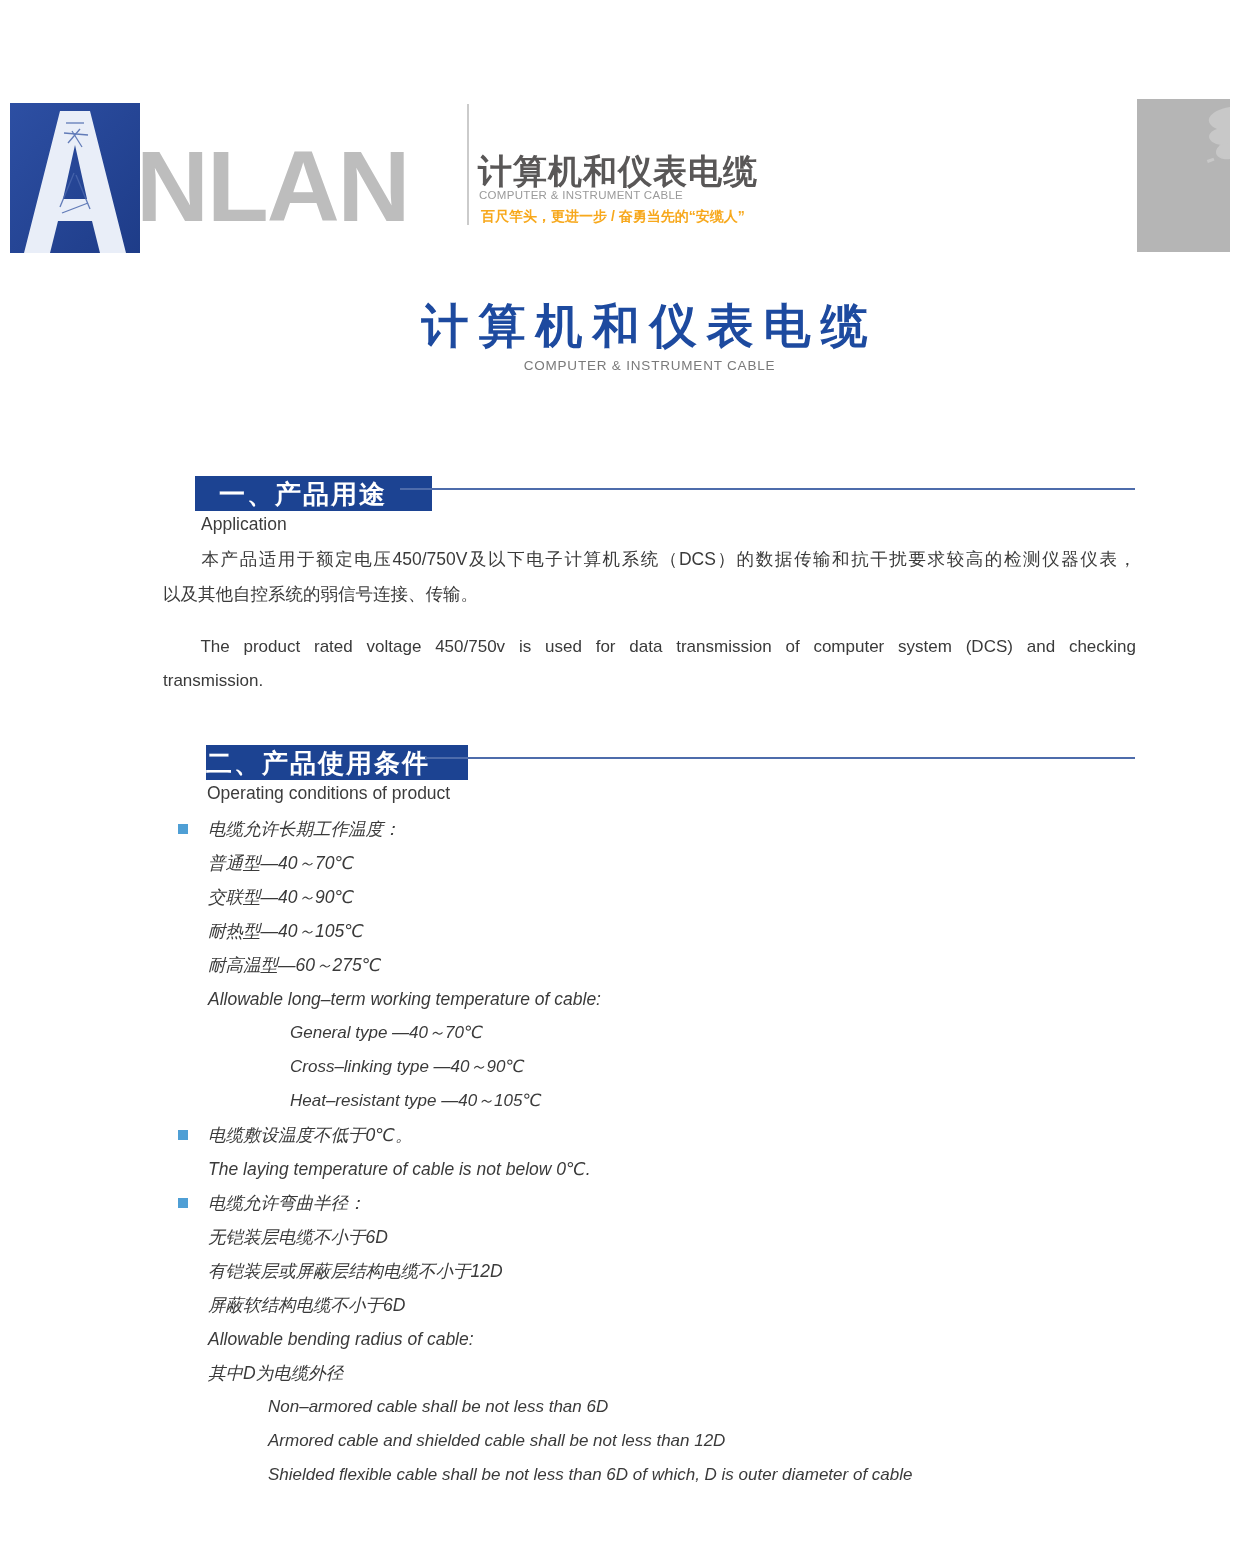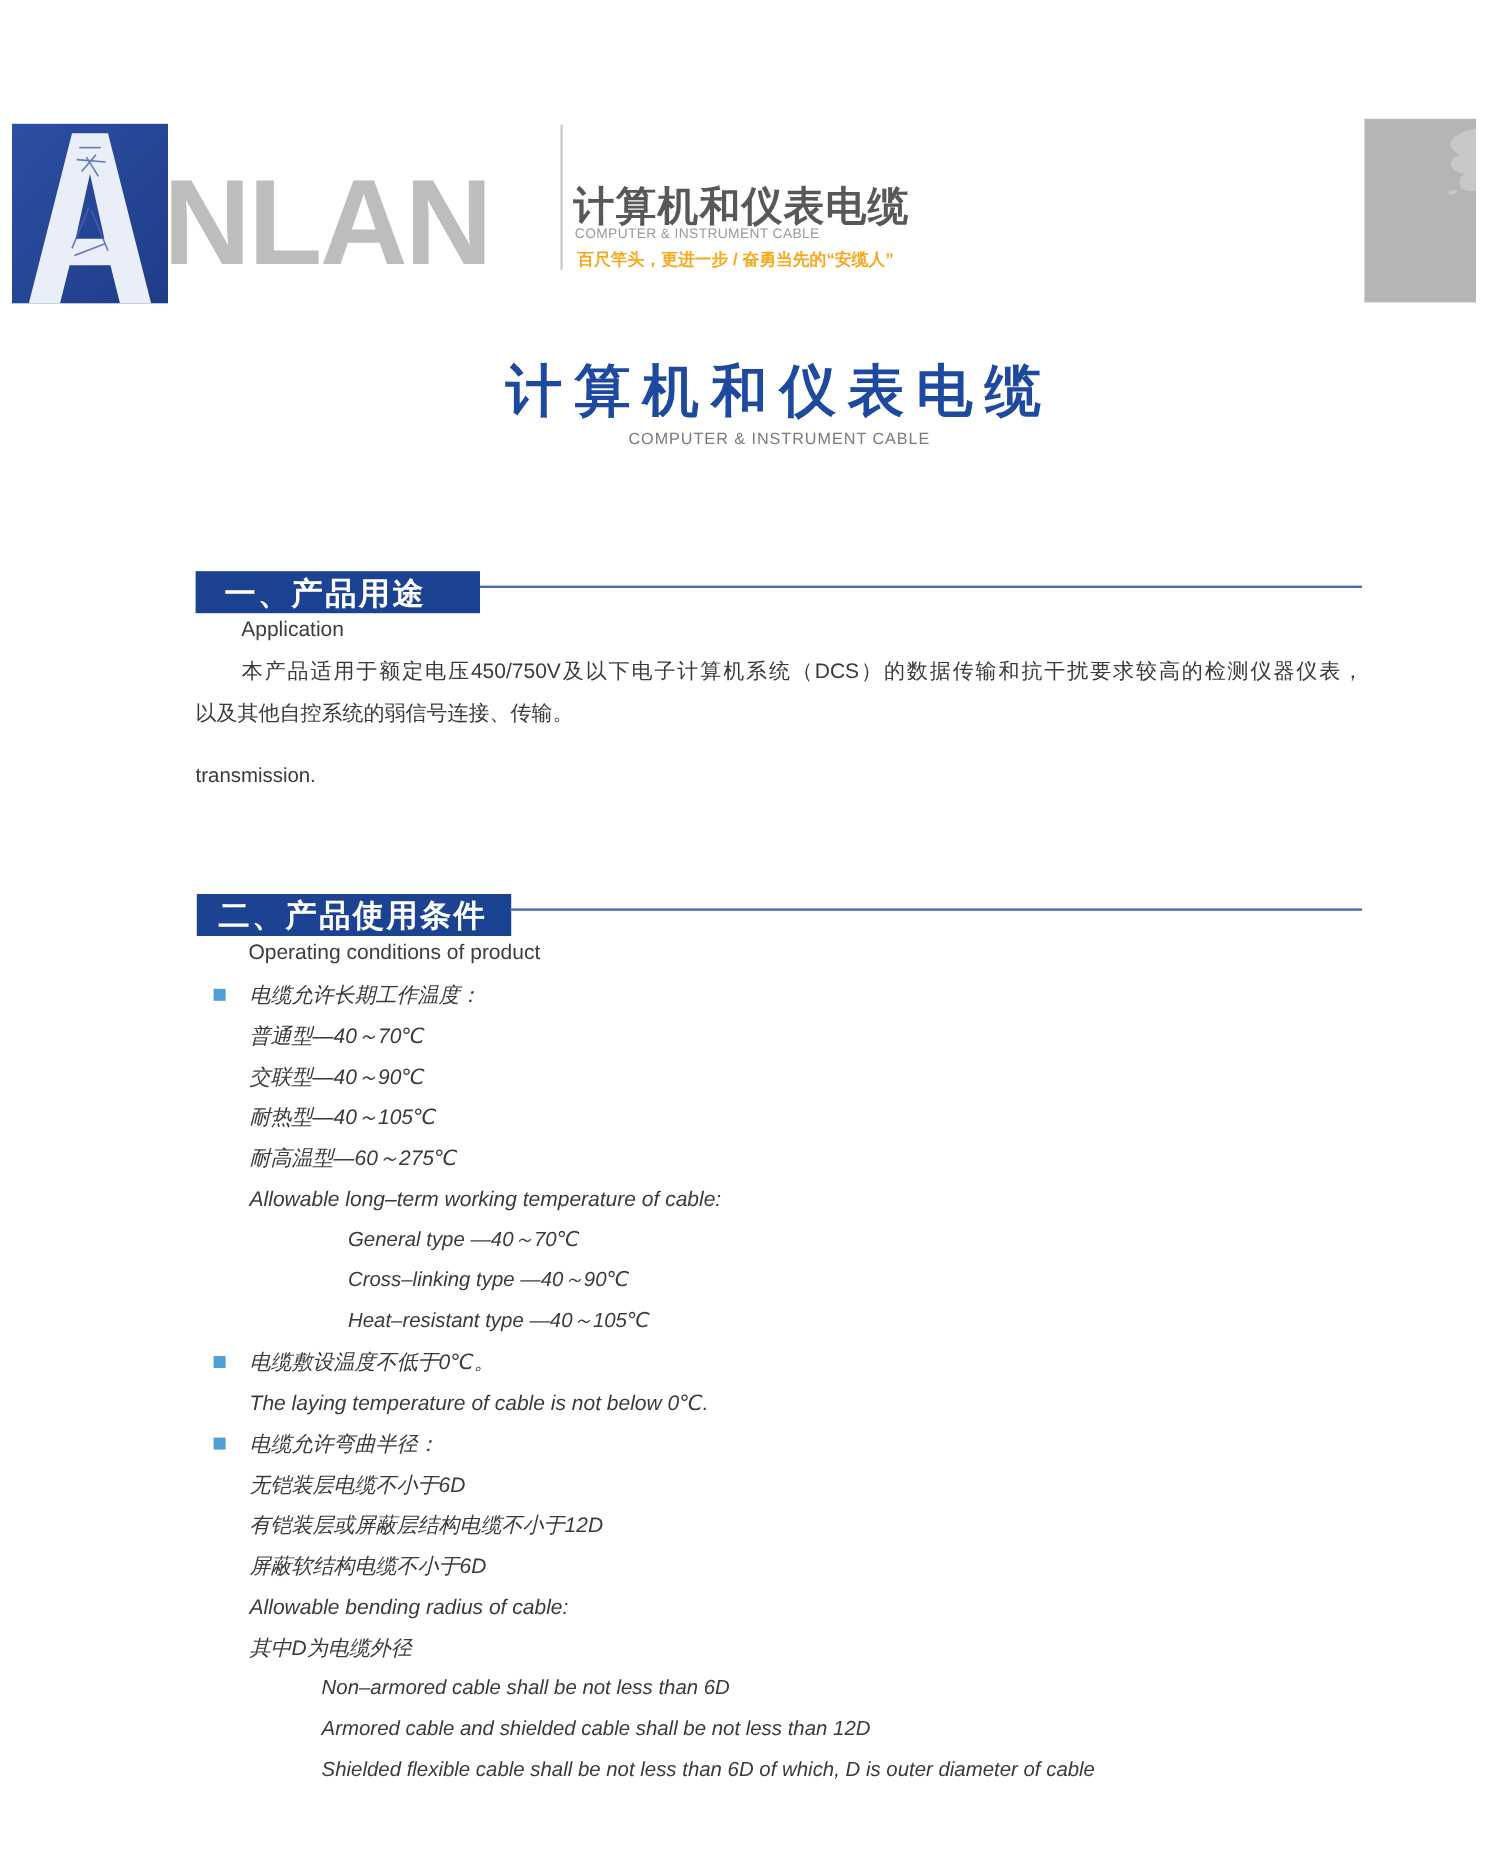--- a/index.html
+++ b/index.html
@@ -29,23 +29,23 @@
   .hdr-en{position:absolute;left:479px;top:189px;font-size:11.5px;color:#9a9a9a;letter-spacing:0.3px;white-space:nowrap;}
   .hdr-slogan{position:absolute;left:481px;top:208px;font-size:14px;font-weight:bold;color:var(--slogan_orange);white-space:nowrap;}
   .photo-box{position:absolute;left:1137px;top:99px;width:93px;height:153px;background:var(--photo_box_gray);overflow:hidden;}
   
   .main-title{position:absolute;left:163px;top:295px;width:973px;text-align:center;
     font-size:47px;font-weight:bold;color:var(--title_blue);letter-spacing:10px;white-space:nowrap;}
   .main-subtitle{position:absolute;left:163px;top:358px;width:973px;text-align:center;
     font-size:13.5px;color:#7a7a7a;letter-spacing:0.8px;}
   
   .sec-box{position:absolute;height:35px;line-height:37px;background:var(--navy);color:#fff;
-    font-size:26px;font-weight:bold;letter-spacing:2px;box-sizing:border-box;white-space:nowrap;}
+    font-size:26px;font-weight:bold;letter-spacing:2px;box-sizing:border-box;white-space:nowrap;margin-left:32px;}
   .sec-box.s1{left:163px;top:476px;width:237px;padding-left:24px;}
-  .sec-box.s2{left:164px;top:745px;width:262px;padding-left:18px;}
+  .sec-box.s2{left:174px;top:745px;width:262px;}
   .sec-rule{position:absolute;height:2px;background:var(--rule_blue);}
   .sec-rule.r1{left:400px;top:488px;width:735px;}
   .sec-rule.r2{left:425px;top:757px;width:710px;}
   .sub-label{position:absolute;font-size:17.5px;color:#3c3c3c;}
   .sub-label.a1{left:201px;top:514px;}
   .sub-label.a2{left:207px;top:783px;}
   
   .cn-para{position:absolute;left:163px;top:542px;width:973px;font-size:17.5px;color:var(--body_text);}
   .cn-para .ln{line-height:35px;}
   .en-para{position:absolute;left:163px;top:630px;width:973px;font-size:17px;color:var(--body_text);}
@@ -107,20 +107,21 @@
 
   <div class="sec-box s1">一、产品用途</div>
   <div class="sec-rule r1"></div>
   <div class="sub-label a1">Application</div>
 
   <div class="cn-para">
     <div class="ln indent1 jl">本产品适用于额定电压450/750V及以下电子计算机系统（DCS）的数据传输和抗干扰要求较高的检测仪器仪表，</div>
     <div class="ln">以及其他自控系统的弱信号连接、传输。</div>
   </div>
   <div class="en-para">
+    <div class="ln indent1 jl">The product rated voltage 450/750v is used for data transmission of computer system (DCS) and checking</div>
     <div class="ln">transmission.</div>
   </div>
 
   <div class="sec-box s2">二、产品使用条件</div>
   <div class="sec-rule r2"></div>
   <div class="sub-label a2">Operating conditions of product</div>
 
   <div class="cond-list" id="cond-list">
       <div class="cond-row lvl0"><span class="bullet"></span><span>电缆允许长期工作温度：</span></div>
       <div class="cond-row lvl1"><span>普通型—40～70℃</span></div>

